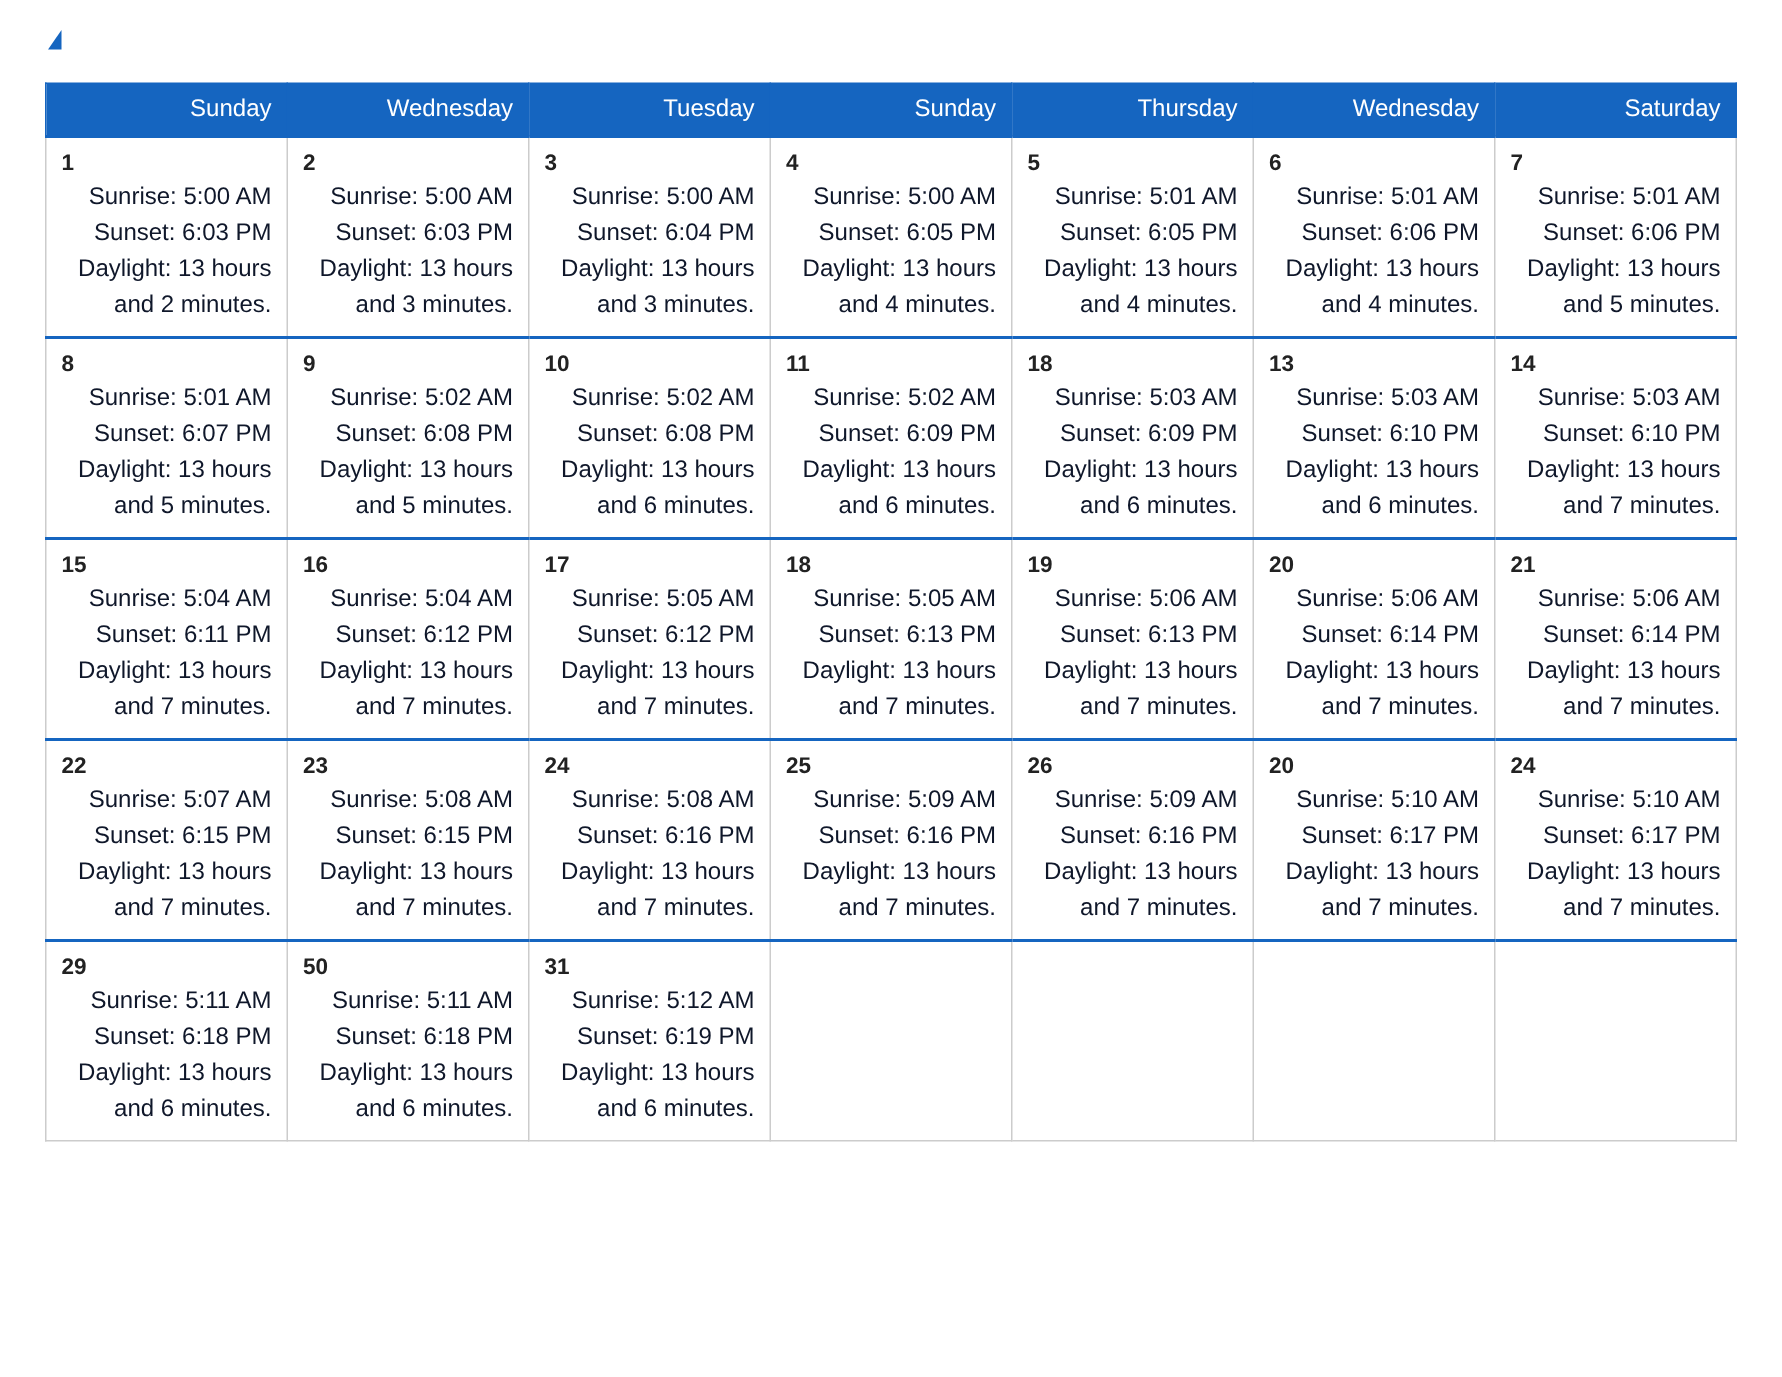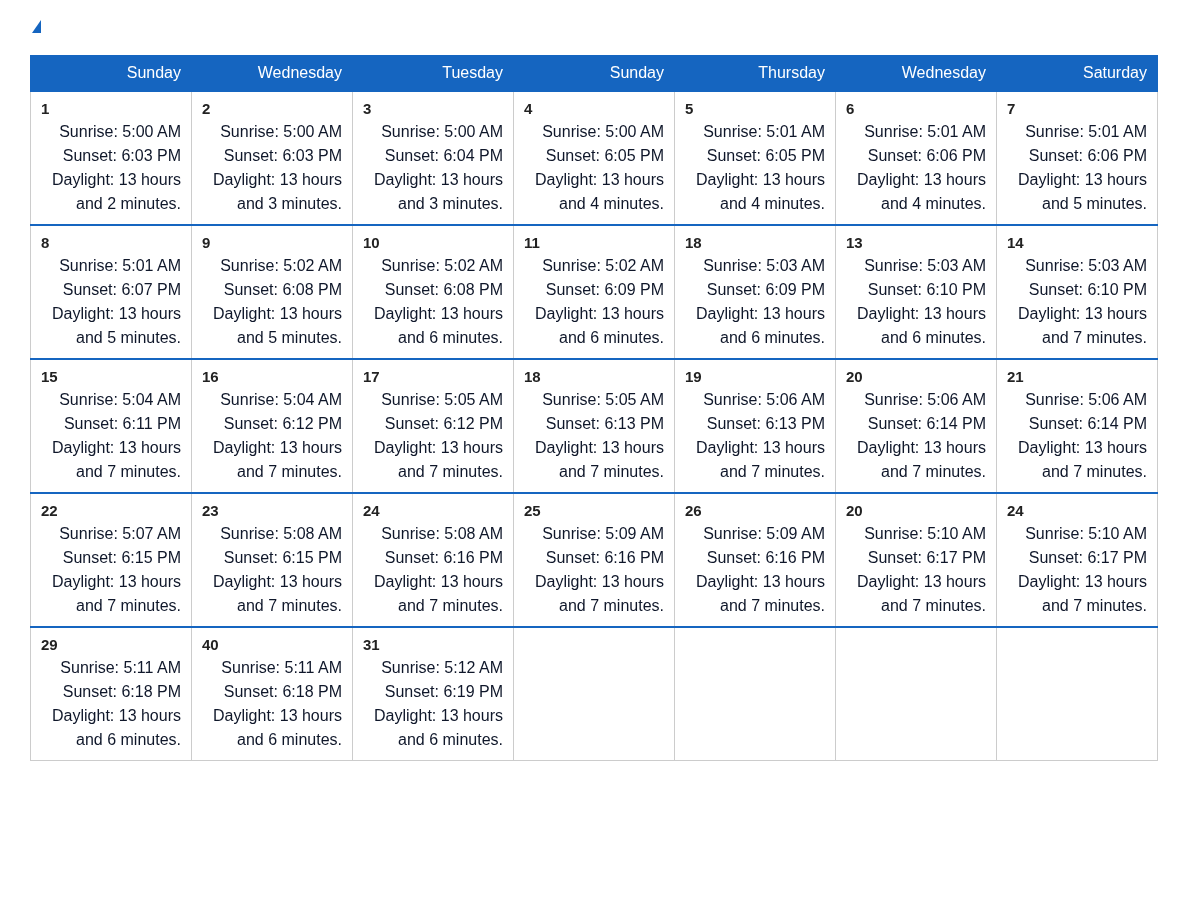--- a/index.html
+++ b/index.html
@@ -241,21 +241,21 @@
           <span class="day-number">24</span>
           <div class="day-info">Sunrise: 5:10 AM<br>Sunset: 6:17 PM<br>Daylight: 13 hours<br>and 7 minutes.</div>
         </td>
       </tr>
       <tr>
         <td>
           <span class="day-number">29</span>
           <div class="day-info">Sunrise: 5:11 AM<br>Sunset: 6:18 PM<br>Daylight: 13 hours<br>and 6 minutes.</div>
         </td>
         <td>
-          <span class="day-number">40</span>
+          <span class="day-number">50</span>
           <div class="day-info">Sunrise: 5:11 AM<br>Sunset: 6:18 PM<br>Daylight: 13 hours<br>and 6 minutes.</div>
         </td>
         <td>
           <span class="day-number">31</span>
           <div class="day-info">Sunrise: 5:12 AM<br>Sunset: 6:19 PM<br>Daylight: 13 hours<br>and 6 minutes.</div>
         </td>
         <td class="empty-cell"></td>
         <td class="empty-cell"></td>
         <td class="empty-cell"></td>
         <td class="empty-cell"></td>

